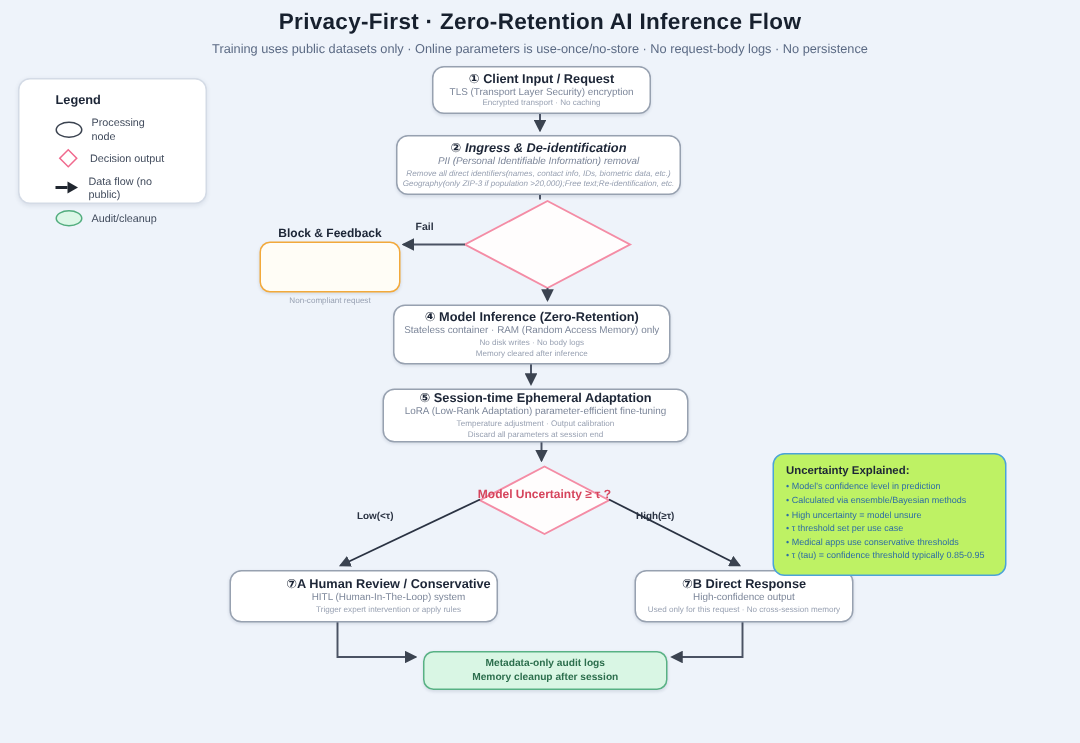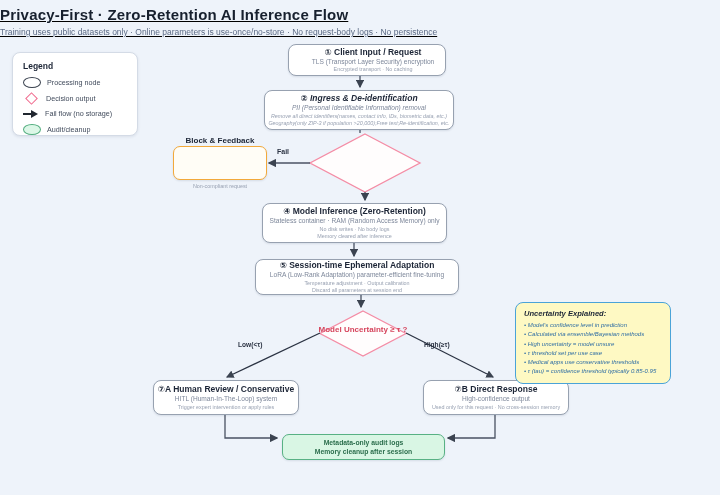--- a/index.html
+++ b/index.html
@@ -4,70 +4,70 @@
 <style>
   html,body{margin:0;padding:0;}
   body{
     font-family:"Liberation Sans","DejaVu Sans",sans-serif;
     background:#eef3fa;
   }
   .canvas{
     position:relative;width:720px;height:495px;background:#eef3fa;overflow:hidden;
   }
   .edges{position:absolute;left:0;top:0;z-index:1;}
-  .hdr{position:absolute;left:0;top:6px;width:720px;text-align:left;z-index:3;text-decoration:underline;}
+  .hdr{position:absolute;left:0;top:6px;width:720px;text-align:center;z-index:3;}
   .title{font-size:15px;font-weight:bold;color:#17202e;letter-spacing:.2px;}
   .subtitle{margin-top:4px;font-size:8.5px;color:#5b6a84;}
   .node{
     position:absolute;z-index:2;background:#ffffff;border:1px solid #97a1b0;
     border-radius:8px;box-shadow:0 1px 2px rgba(40,60,90,.12);
     display:flex;flex-direction:column;justify-content:center;align-items:center;
     text-align:center;line-height:1.3;
   }
   .n-title{font-size:8.5px;font-weight:bold;color:#1c2536;white-space:nowrap;}
   .n-sub{font-size:6.6px;color:#7d879a;white-space:nowrap;}
   .n-tiny{font-size:5.4px;color:#98a1b2;white-space:nowrap;}
   
-  #node-client{left:288px;top:44px;width:144px;height:30px;padding-left:12px;}
+  #node-client{left:288px;top:44px;width:144px;height:30px;}
   #node-ingress{left:264px;top:90px;width:188px;height:38px;font-style:italic;}
-  #node-block{left:173px;top:146px;width:92px;height:32px;border:1.4px solid #f2a93b;background:#fffdf6;border-radius:7px;gap:36px;}
+  #node-block{left:173px;top:161px;width:92px;height:32px;border:1.4px solid #f2a93b;background:#fffdf6;border-radius:7px;gap:36px;}
   #node-block .n-title{font-size:8px;}
   #node-inference{left:262px;top:203px;width:183px;height:38px;}
   #node-adapt{left:255px;top:259px;width:202px;height:34px;}
-  #node-review{left:153px;top:380px;width:144px;height:33px;}
+  #node-review{left:153px;top:380px;width:144px;height:33px;padding-left:33px;}
   #node-direct{left:423px;top:380px;width:144px;height:33px;}
   #node-audit{left:282px;top:434px;width:161px;height:24px;background:#d9f6e4;border:1.2px solid #58b184;border-radius:7px;}
   #node-audit .a-line{font-size:6.8px;font-weight:bold;color:#2c6e4d;line-height:1.35;white-space:nowrap;}
   
   .dia-text{position:absolute;z-index:2;text-align:center;line-height:1.3;}
   #dia1-text{left:245px;top:145px;width:240px;}
   #dia2-text{left:263px;top:325px;width:200px;}
   .d-title{font-size:8px;font-weight:bold;color:#d6455d;white-space:nowrap;}
   .d-sub{font-size:6.4px;color:#7d879a;white-space:nowrap;}
   .d-tiny{font-size:5.6px;color:#98a1b2;white-space:nowrap;}
   
   .legend{
     position:absolute;left:12px;top:52px;width:126px;height:84px;z-index:2;
     background:#ffffff;border:1px solid #d4dbe6;border-radius:8px;
-    box-shadow:0 1px 3px rgba(40,60,90,.10);padding:8px 10px;box-sizing:border-box;
+    box-shadow:0 1px 3px rgba(40,60,90,.10);padding:8px 24px;box-sizing:border-box;
   }
   .legend-title{font-size:8.5px;font-weight:bold;color:#1c2536;margin-bottom:6px;}
   .legend-item{display:flex;align-items:center;gap:6px;margin-bottom:6px;}
-  .legend-label{font-size:7.2px;color:#414b5c;text-align:right;}
+  .legend-label{font-size:7.2px;color:#414b5c;}
   .ic-ellipse{width:16px;height:9px;border:1.4px solid #3b4350;border-radius:50%;background:#fff;flex:0 0 auto;}
   .ic-diamond{width:7px;height:7px;border:1.4px solid #f06a8e;transform:rotate(45deg);margin:0 4px;background:#fff;flex:0 0 auto;}
   .ic-arrow{display:flex;align-items:center;flex:0 0 auto;width:16px;}
   .ic-arrow .shaft{width:8px;height:2px;background:#20262f;}
   .ic-arrow .head{width:0;height:0;border-left:7px solid #20262f;border-top:4px solid transparent;border-bottom:4px solid transparent;}
   .ic-ellipse-green{width:16px;height:9px;border:1.4px solid #52ad7e;border-radius:50%;background:#dcf7e7;flex:0 0 auto;}
   
   .infobox{
     position:absolute;left:515px;top:302px;width:156px;z-index:2;
-    background:#fef9c3;border:1.2px solid #4aa3d8;border-radius:8px;
-    padding:6px 8px;box-sizing:border-box;font-style:italic;
+    background:#bef264;border:1.2px solid #4aa3d8;border-radius:8px;
+    padding:6px 8px;box-sizing:border-box;
   }
   .info-title{font-size:7.6px;font-weight:bold;color:#1c2536;margin-bottom:3px;}
   .info-bullet{font-size:6px;color:#2e6da4;line-height:1.55;white-space:nowrap;}
   .info-bullet::before{content:"• ";}
   
   .edge-label{position:absolute;z-index:3;font-size:6.6px;color:#2a3242;white-space:nowrap;}
   #label-fail{left:277px;top:148px;font-weight:bold;font-size:7px;}
   #label-low{left:238px;top:341px;font-weight:bold;}
   #label-high{left:424px;top:341px;font-weight:bold;}
 </style>
@@ -111,21 +111,21 @@
     </div>
     <div class="legend-item">
       <span class="ic-diamond"></span>
       <span class="legend-label">Decision output</span>
     </div>
     <div class="legend-item">
       <span class="ic-arrow">
           <span class="shaft"></span>
           <span class="head"></span>
         </span>
-      <span class="legend-label">Fail flow (no storage)</span>
+      <span class="legend-label">Data flow (no public)</span>
     </div>
     <div class="legend-item">
       <span class="ic-ellipse-green"></span>
       <span class="legend-label">Audit/cleanup</span>
     </div>
   </div>
 
   <div class="node" id="node-client">
     <div class="n-title">① Client Input / Request</div>
     <div class="n-sub">TLS (Transport Layer Security) encryption</div>

